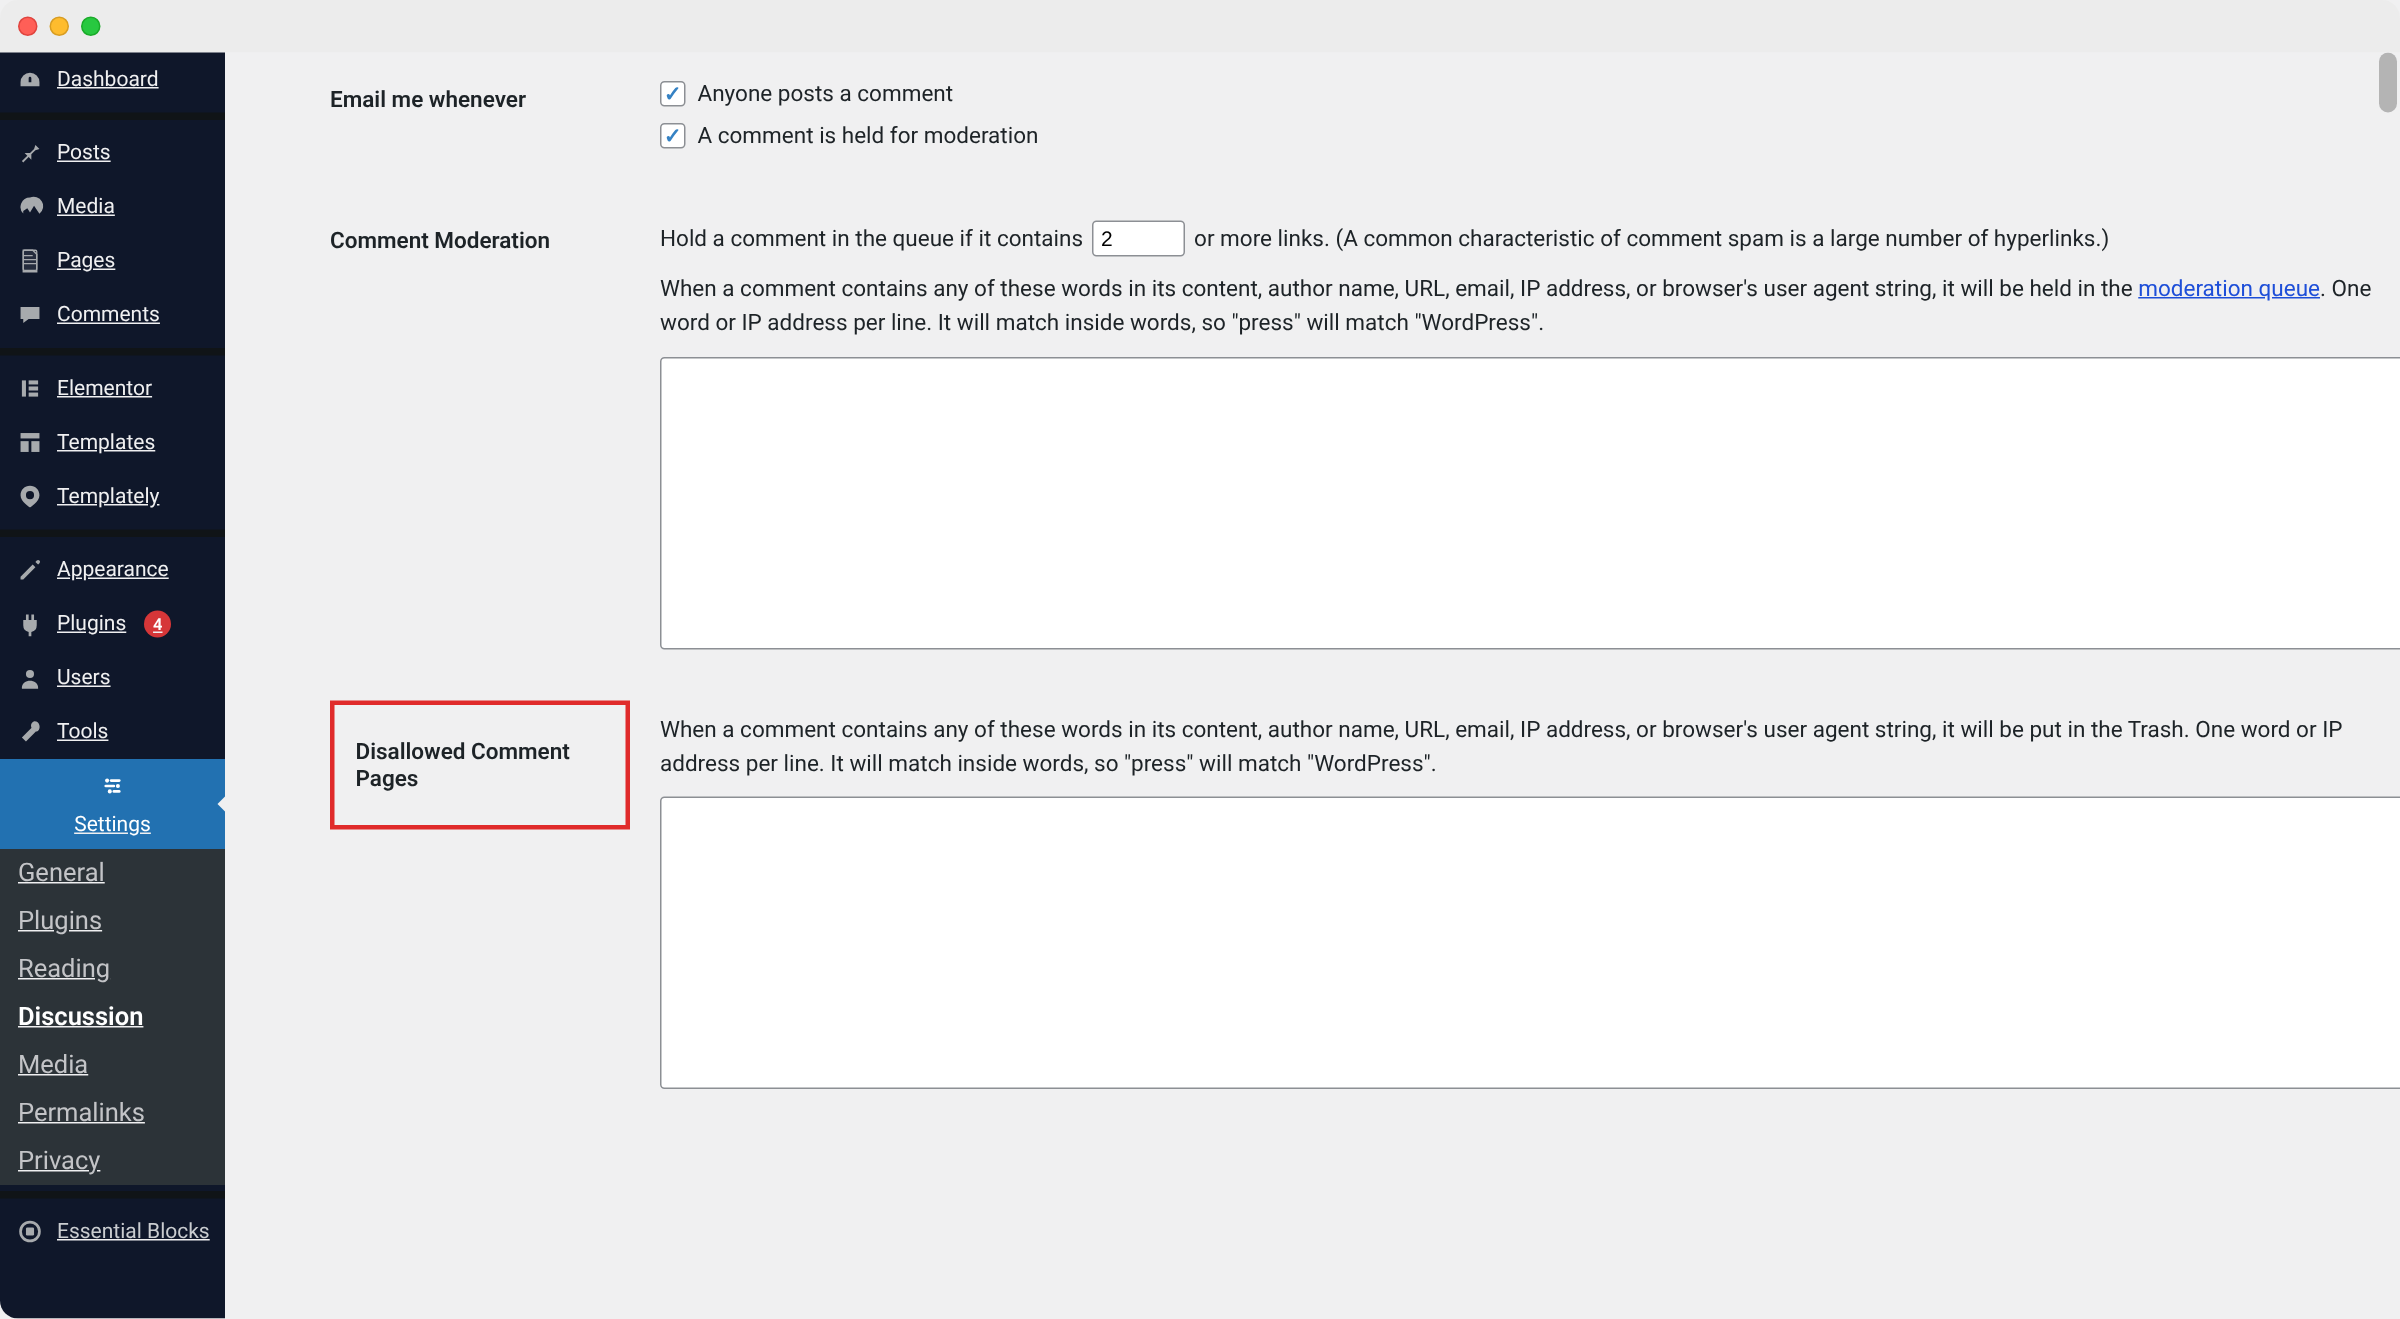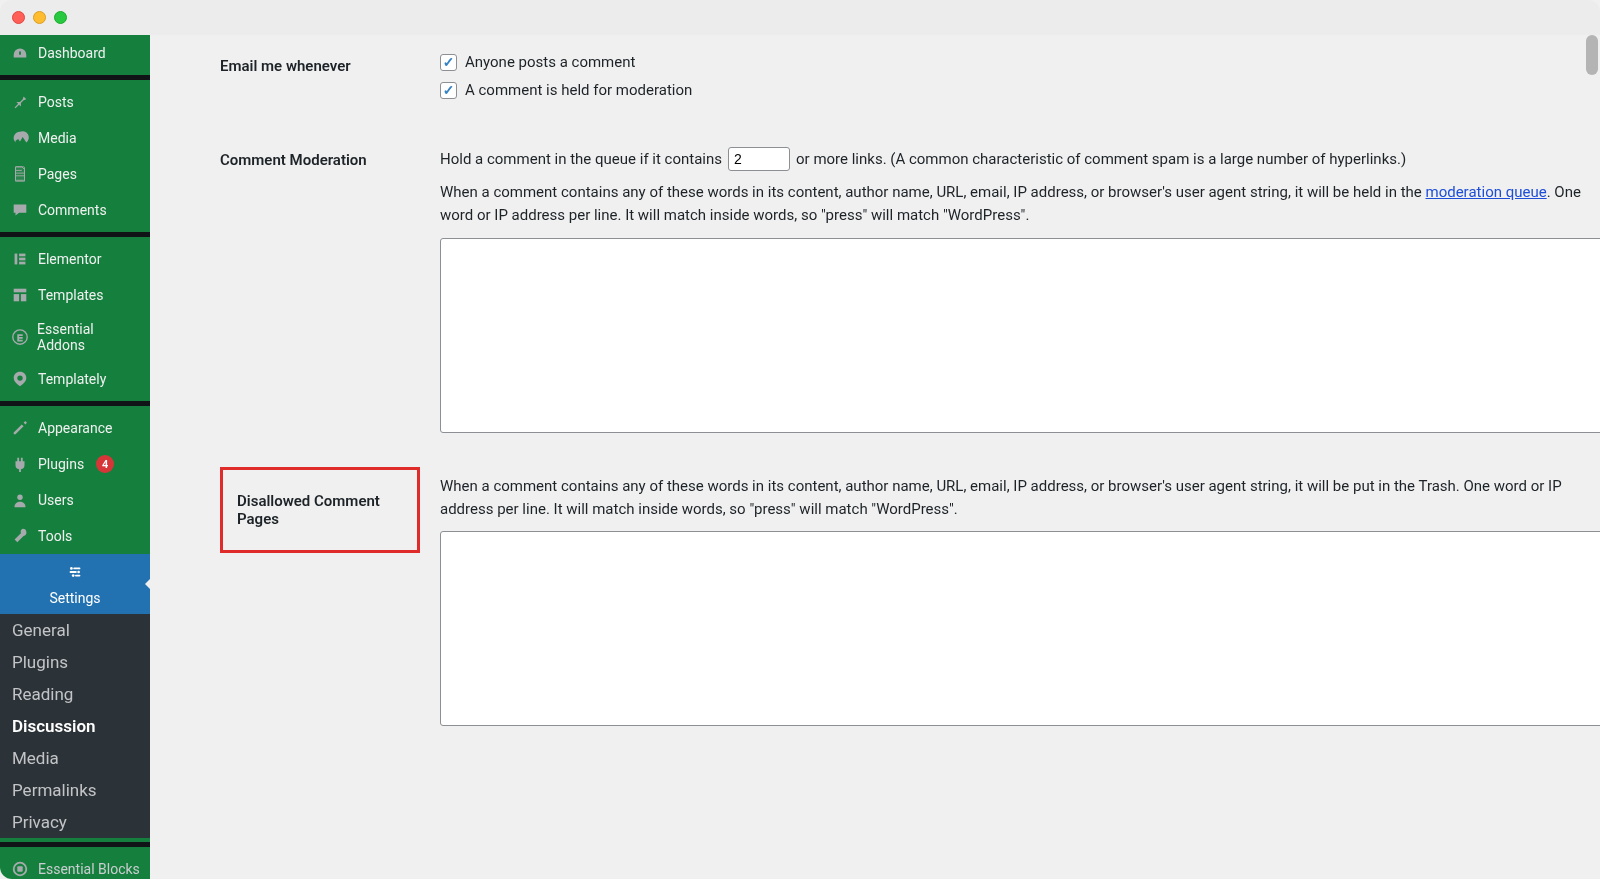--- a/index.html
+++ b/index.html
@@ -28,23 +28,24 @@
   
   .wp {
     display:flex;
     height: calc(879px - 35px);
     position: relative;
   }
 
   
   .sidebar {
     width: 150px;
-    background:#15803d;
+    background:#0f172a;
     color:#f0f0f1;
     font-size:14px;
+    text-decoration:underline;
   }
   .sidebar ul { list-style:none; }
   .menu-item{
     display:flex; align-items:center;
     padding:8px 10px;
     color:#f0f0f1;
     gap:8px;
     cursor:pointer;
     font-size:14px;
   }
@@ -231,29 +232,20 @@
         </li>
         <li class="menu-item">
           <span class="icon">
             <svg width="18" height="18" viewBox="0 0 20 20" fill="currentColor">
               <rect x="3" y="3" width="14" height="4"></rect>
               <rect x="3" y="9" width="6" height="8"></rect>
               <rect x="11" y="9" width="6" height="8"></rect>
             </svg>
           </span>
           <span>Templates</span>
-        </li>
-        <li class="menu-item">
-          <span class="icon">
-            <svg width="18" height="18" viewBox="0 0 20 20" fill="currentColor">
-              <circle cx="10" cy="10" r="8" fill="none" stroke="currentColor" stroke-width="1.5"></circle>
-              <path d="M7 7h6v2H9v1h4v2H9v1h4v2H7z"></path>
-            </svg>
-          </span>
-          <span>Essential Addons</span>
         </li>
         <li class="menu-item">
           <span class="icon">
             <svg width="18" height="18" viewBox="0 0 20 20" fill="currentColor">
               <path d="M10 2c4 0 7 3 7 7 0 5-7 9-7 9s-7-4-7-9c0-4 3-7 7-7zm0 4a3 3 0 1 0 0 6 3 3 0 0 0 0-6z"></path>
             </svg>
           </span>
           <span>Templately</span>
         </li>
         <div class="menu-sep"></div>

